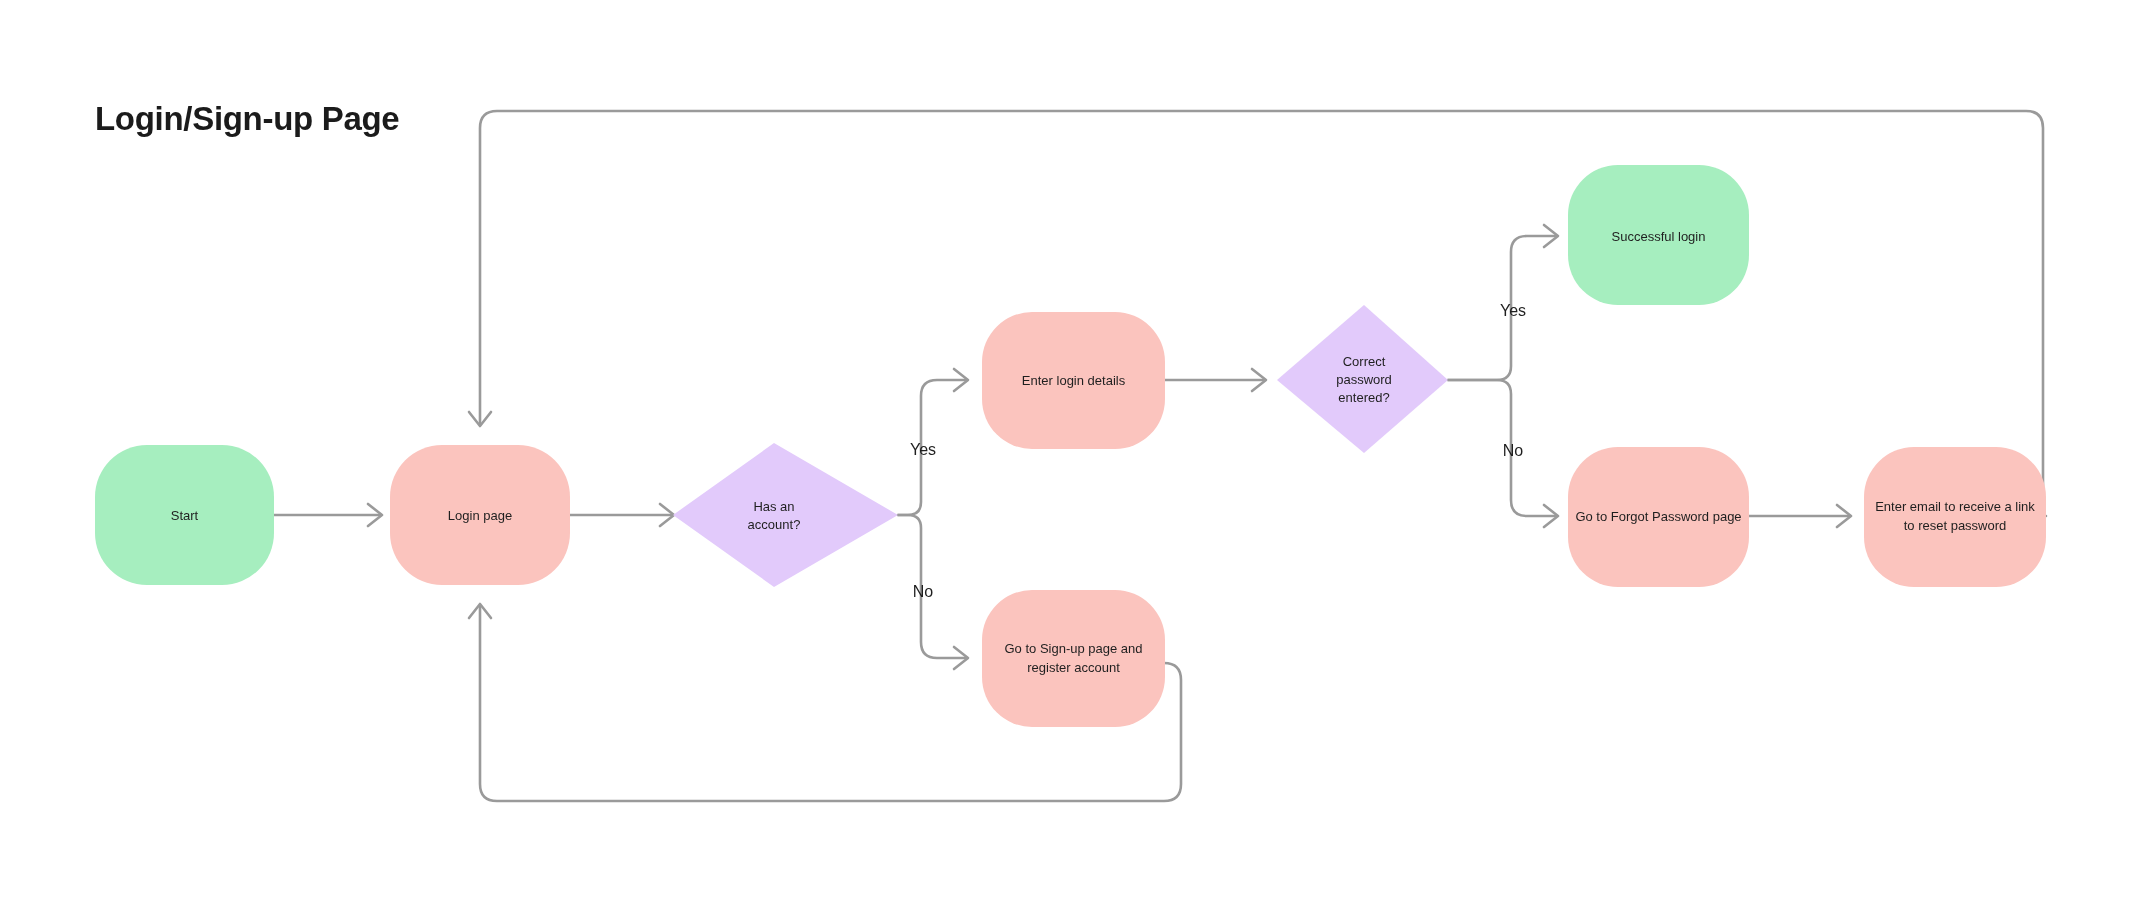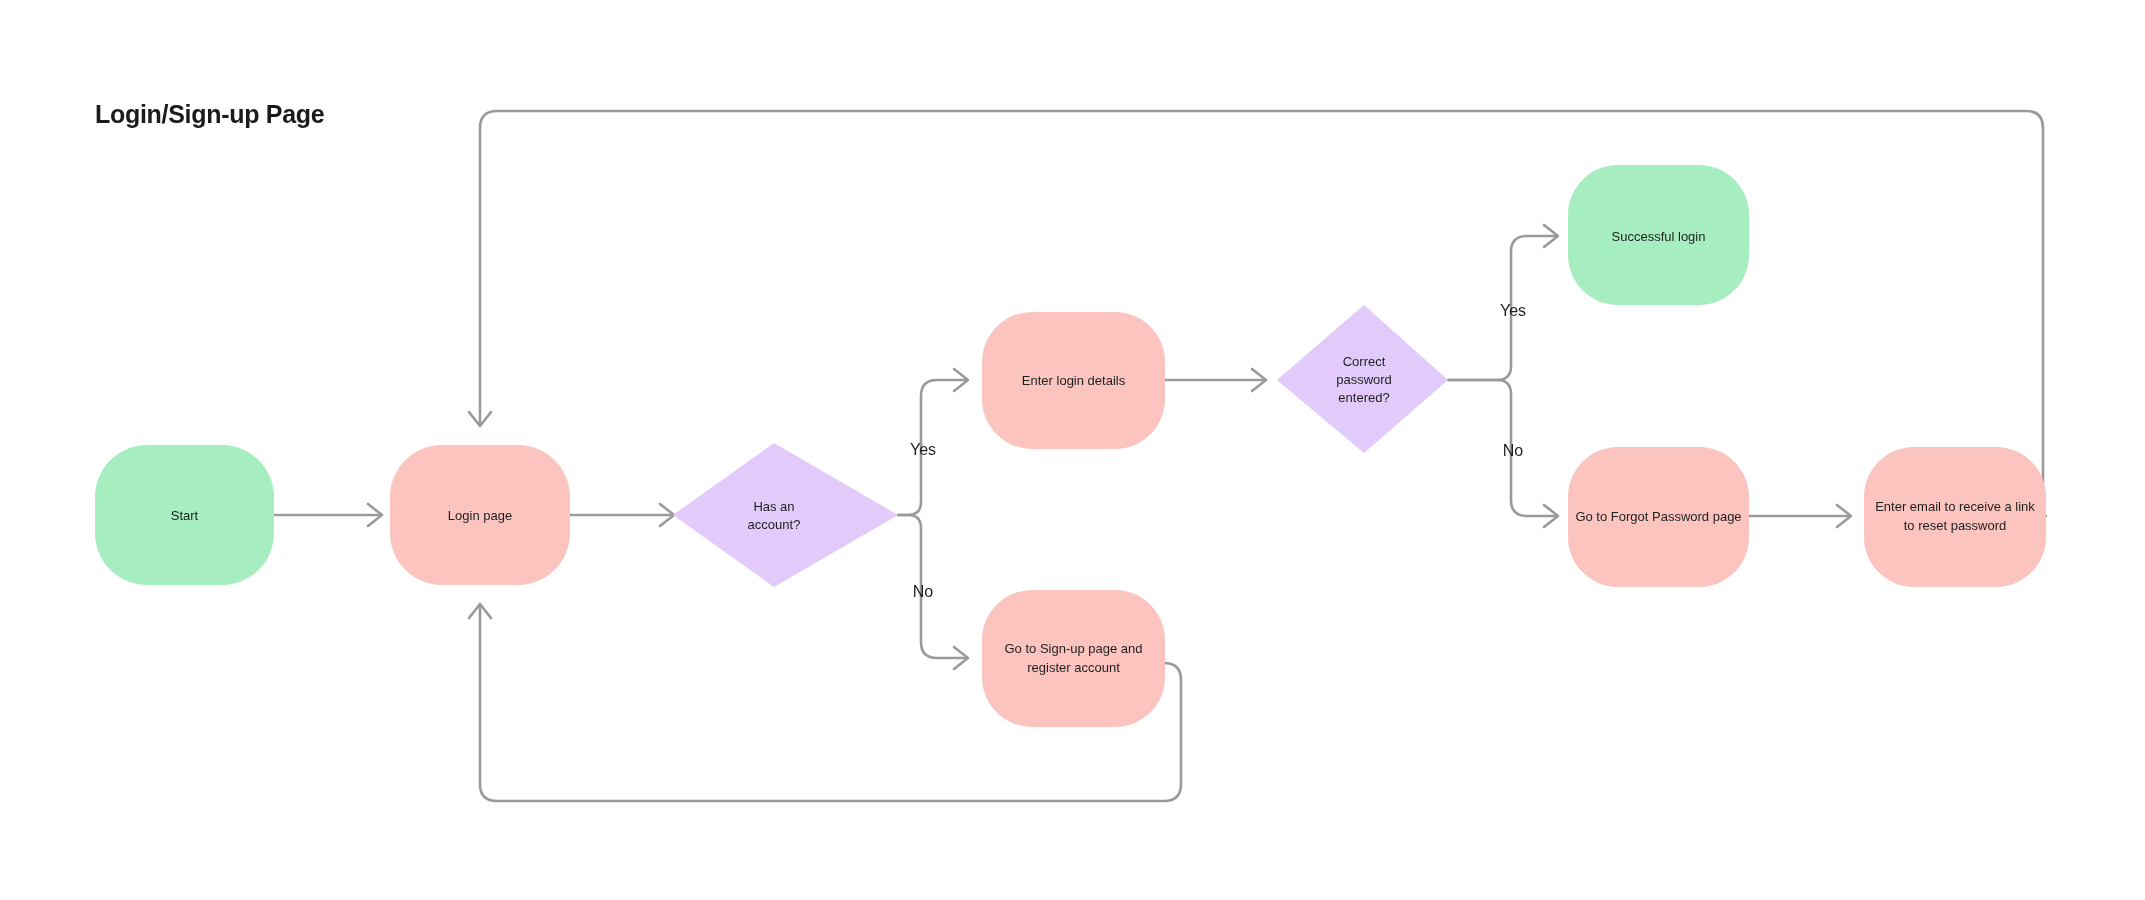--- a/index.html
+++ b/index.html
@@ -16,21 +16,21 @@
   #canvas {
     position: relative;
     width: 2145px;
     height: 900px;
     background: #ffffff;
   }
   #page-title {
     position: absolute;
     left: 95px;
     top: 100px;
-    font-size: 25px;
+    font-size: 33px;
     font-weight: bold;
     letter-spacing: -0.3px;
     color: #1b1b1b;
     white-space: nowrap;
   }
   svg#flow {
     position: absolute;
     left: 0;
     top: 0;
     width: 2145px;

